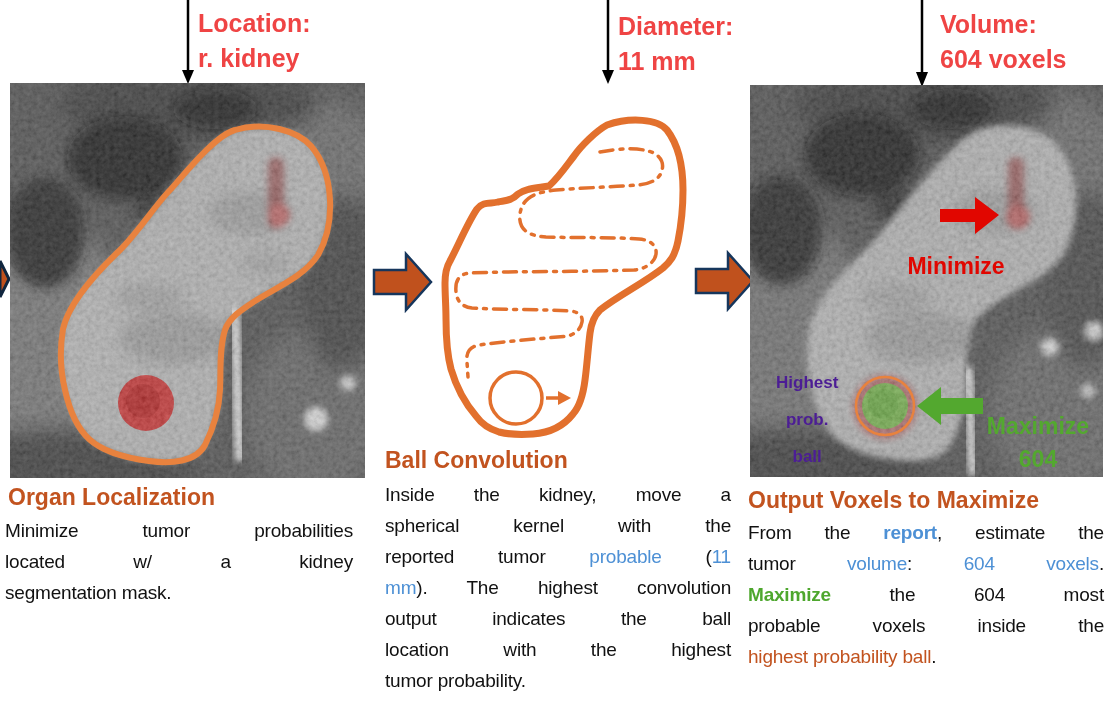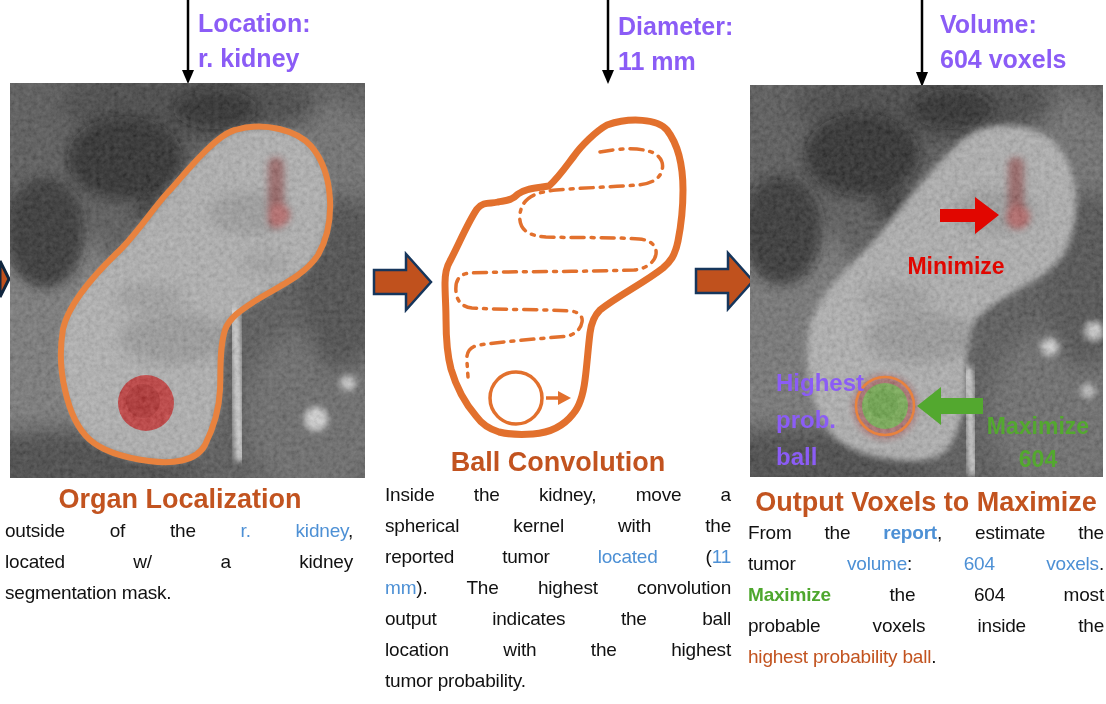--- a/index.html
+++ b/index.html
@@ -1,37 +1,37 @@
 <!DOCTYPE html>
 <html><head>
 <meta charset="utf-8">
 <style>
   html,body{margin:0;padding:0;}
   body{width:1106px;height:704px;background:#fff;font-family:"Liberation Sans",sans-serif;overflow:hidden;}
   #fig{position:relative;width:1106px;height:704px;background:#fff;}
   .abs{position:absolute;}
 
   
-  .ann{position:absolute;font-weight:bold;font-size:25px;line-height:35px;color:#8b5cf6;letter-spacing:0px;white-space:nowrap;}
+  .ann{position:absolute;font-weight:bold;font-size:25px;line-height:35px;color:#ef4444;letter-spacing:0px;white-space:nowrap;}
 
   
-  .cap-title{position:absolute;font-weight:bold;font-size:27px;color:#C2531F;text-align:center;white-space:nowrap;}
+  .cap-title{position:absolute;font-weight:bold;font-size:23px;color:#C2531F;text-align:left;white-space:nowrap;}
   .cap-body{position:absolute;font-size:19px;line-height:31px;color:#111;letter-spacing:-0.2px;}
   .jl{text-align:justify;text-align-last:justify;-moz-text-align-last:justify;}
   .ll{text-align:left;}
   .blue{color:#4D90D5;}
   .blue-b{color:#4D90D5;font-weight:bold;}
   .green-b{color:#4EA72E;font-weight:bold;}
   .orange{color:#C2531F;margin-top:16px;}
 
   
   .ov{position:absolute;font-weight:bold;white-space:nowrap;margin-top:20px;}
   .ov-red{color:#E10600;font-size:23px;text-align:center;}
   .ov-green{color:#53A82F;font-size:23px;line-height:33px;text-align:center;}
-  .ov-orange{color:#8b5cf6;font-size:24px;line-height:37px;}
+  .ov-orange{color:#4c1d95;font-size:17px;line-height:37px;text-align:center;}
 
   svg{display:block;}
 </style>
 </head>
 <body>
 
 <div id="fig">
 
   <svg class="abs" style="left:180px;top:0;" width="20" height="88" viewBox="0 0 20 88">
     <line x1="8" y1="0" x2="8" y2="72" stroke="#000" stroke-width="2.5"></line>
@@ -205,30 +205,30 @@
     <div>prob.</div>
     <div>ball</div>
   </div>
   <div class="ov ov-green" style="left:978px;top:390px;width:120px;">
     <div>Maximize</div>
     <div>604</div>
   </div>
 
   <div class="cap-title" style="left:8px;top:484px;width:344px;">Organ Localization</div>
   <div class="cap-body" style="left:5px;top:515px;width:348px;">
-    <div class="jl"><span>outside of the </span><span class="blue">r. kidney</span><span>,</span></div>
+    <div class="jl">Minimize tumor probabilities</div>
     <div class="jl">located w/ a kidney</div>
     <div class="ll">segmentation mask.</div>
   </div>
 
   <div class="cap-title" style="left:385px;top:447px;width:346px;">Ball Convolution</div>
   <div class="cap-body" style="left:385px;top:479px;width:346px;">
     <div class="jl">Inside the kidney, move a</div>
     <div class="jl">spherical kernel with the</div>
-    <div class="jl"><span>reported tumor </span><span class="blue">located</span><span> (</span><span class="blue">11</span></div>
+    <div class="jl"><span>reported tumor </span><span class="blue">probable</span><span> (</span><span class="blue">11</span></div>
     <div class="jl"><span class="blue">mm</span><span>). The highest convolution</span></div>
     <div class="jl">output indicates the ball</div>
     <div class="jl">location with the highest</div>
     <div class="ll">tumor probability.</div>
   </div>
 
   <div class="cap-title" style="left:748px;top:487px;width:356px;">Output Voxels to Maximize</div>
   <div class="cap-body" style="left:748px;top:517px;width:356px;">
     <div class="jl"><span>From the </span><span class="blue-b">report</span><span>, estimate the</span></div>
     <div class="jl"><span>tumor </span><span class="blue">volume</span><span>: </span><span class="blue">604 voxels</span><span>.</span></div>

